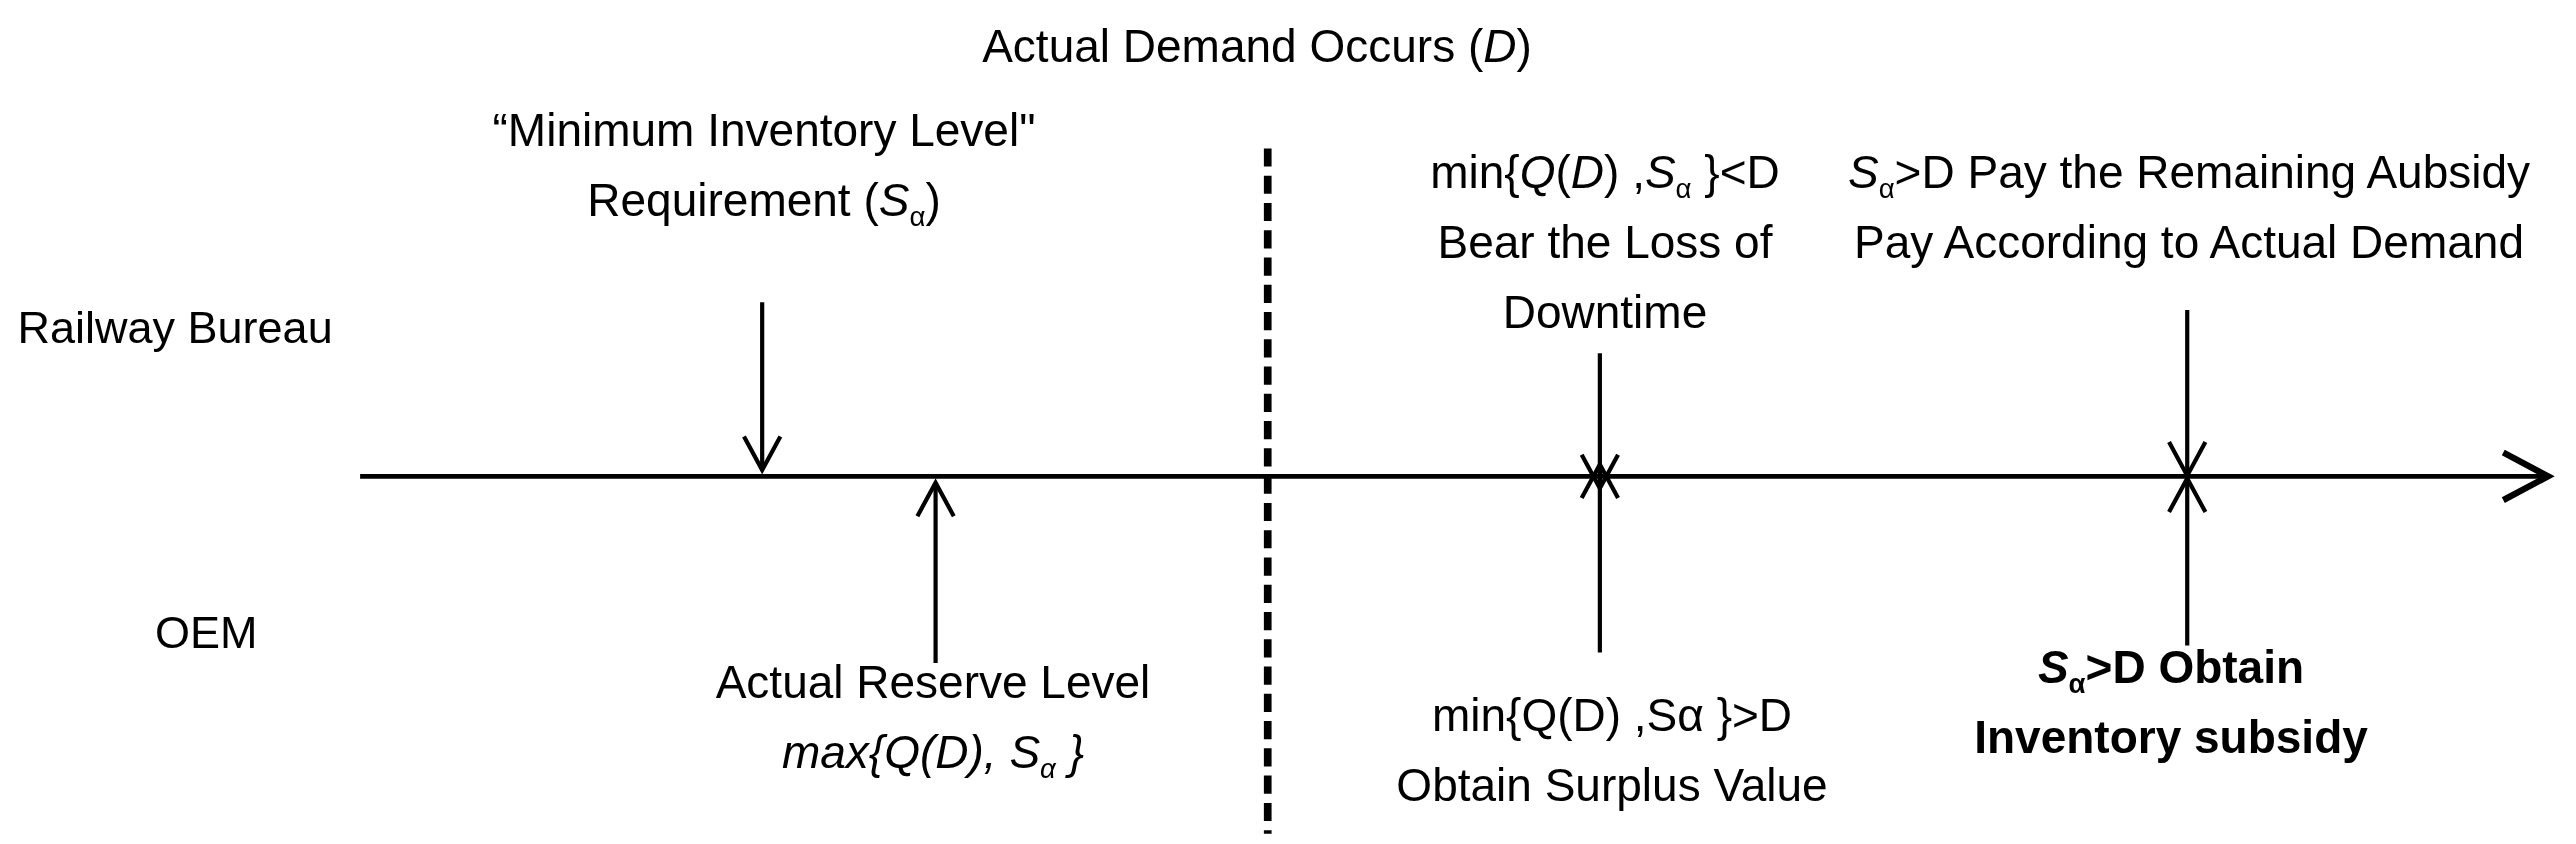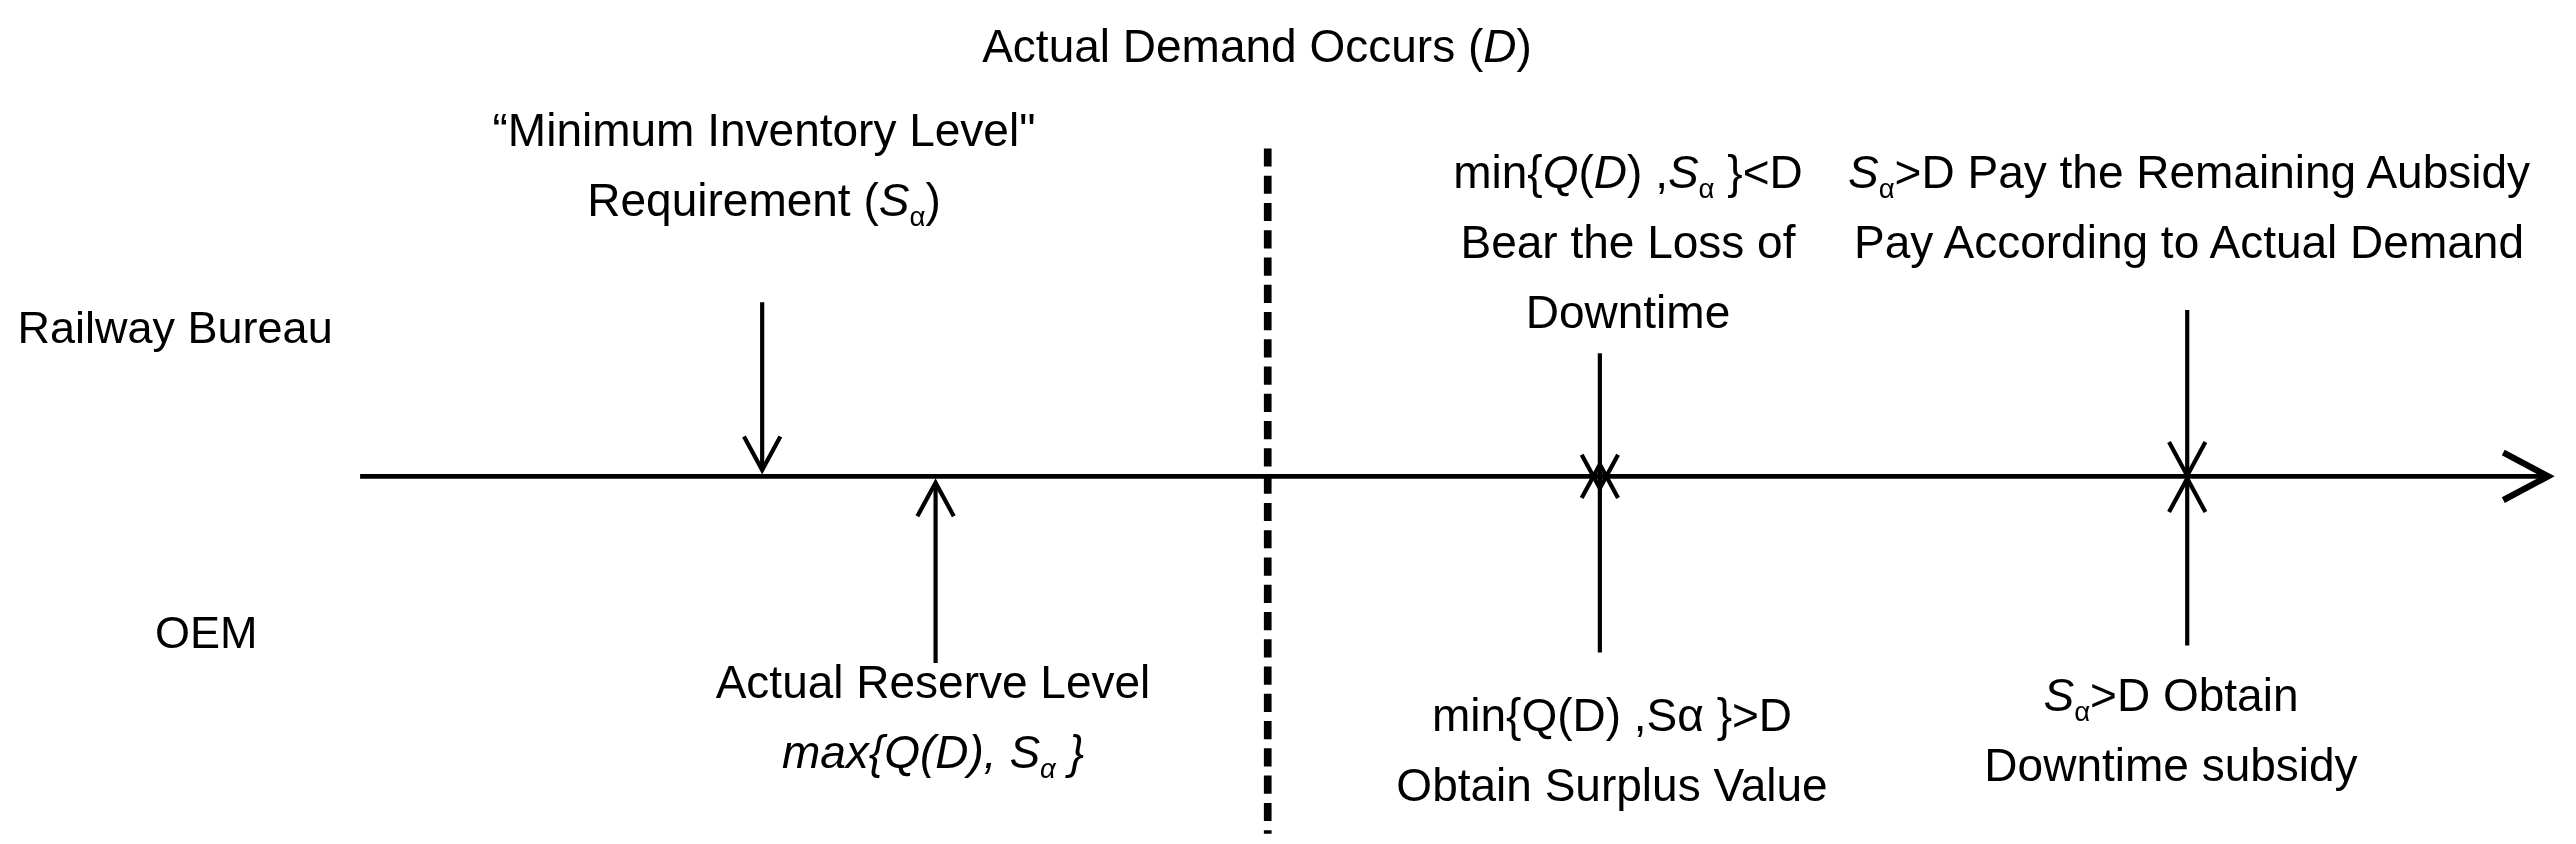--- a/index.html
+++ b/index.html
@@ -79,40 +79,40 @@
   <div class="ann" style="left:1257px; top:10.5px;">Actual Demand Occurs (<i>D</i>)</div>
 
   <div class="actor" style="left:17.5px; top:302px;">Railway Bureau</div>
   <div class="actor" style="left:155px; top:607px;">OEM</div>
 
   <div class="ann" style="left:764px; top:95px;">
     <div>“Minimum Inventory Level"</div>
     <div>Requirement (<i>S</i><sub>α</sub>)</div>
   </div>
 
-  <div class="ann" style="left:1605px; top:137px;margin-left:23px;">
+  <div class="ann" style="left:1605px; top:137px;">
     <div>min{<i>Q</i>(<i>D</i>) ,<i>S</i><sub>α</sub> }&lt;D</div>
     <div>Bear the Loss of</div>
     <div>Downtime</div>
   </div>
 
   <div class="ann" style="left:2189px; top:137px;">
     <div><i>S</i><sub>α</sub>&gt;D Pay the Remaining Aubsidy</div>
     <div>Pay According to Actual Demand</div>
   </div>
 
   <div class="ann" style="left:933px; top:647px;">
     <div>Actual Reserve Level</div>
     <div><i>max{Q(D), S<sub>α</sub> }</i></div>
   </div>
 
   <div class="ann" style="left:1612px; top:680px;">
     <div>min{Q(D) ,Sα }&gt;D</div>
     <div>Obtain Surplus Value</div>
   </div>
 
-  <div class="ann" style="left:2171px; top:660px;">
+  <div class="ann" style="left:2171px; top:632px;font-weight:bold;">
     <div><i>S</i><sub>α</sub>&gt;D Obtain</div>
-    <div>Downtime subsidy</div>
+    <div>Inventory subsidy</div>
   </div>
 
 </div>
 
 
 </body></html>

